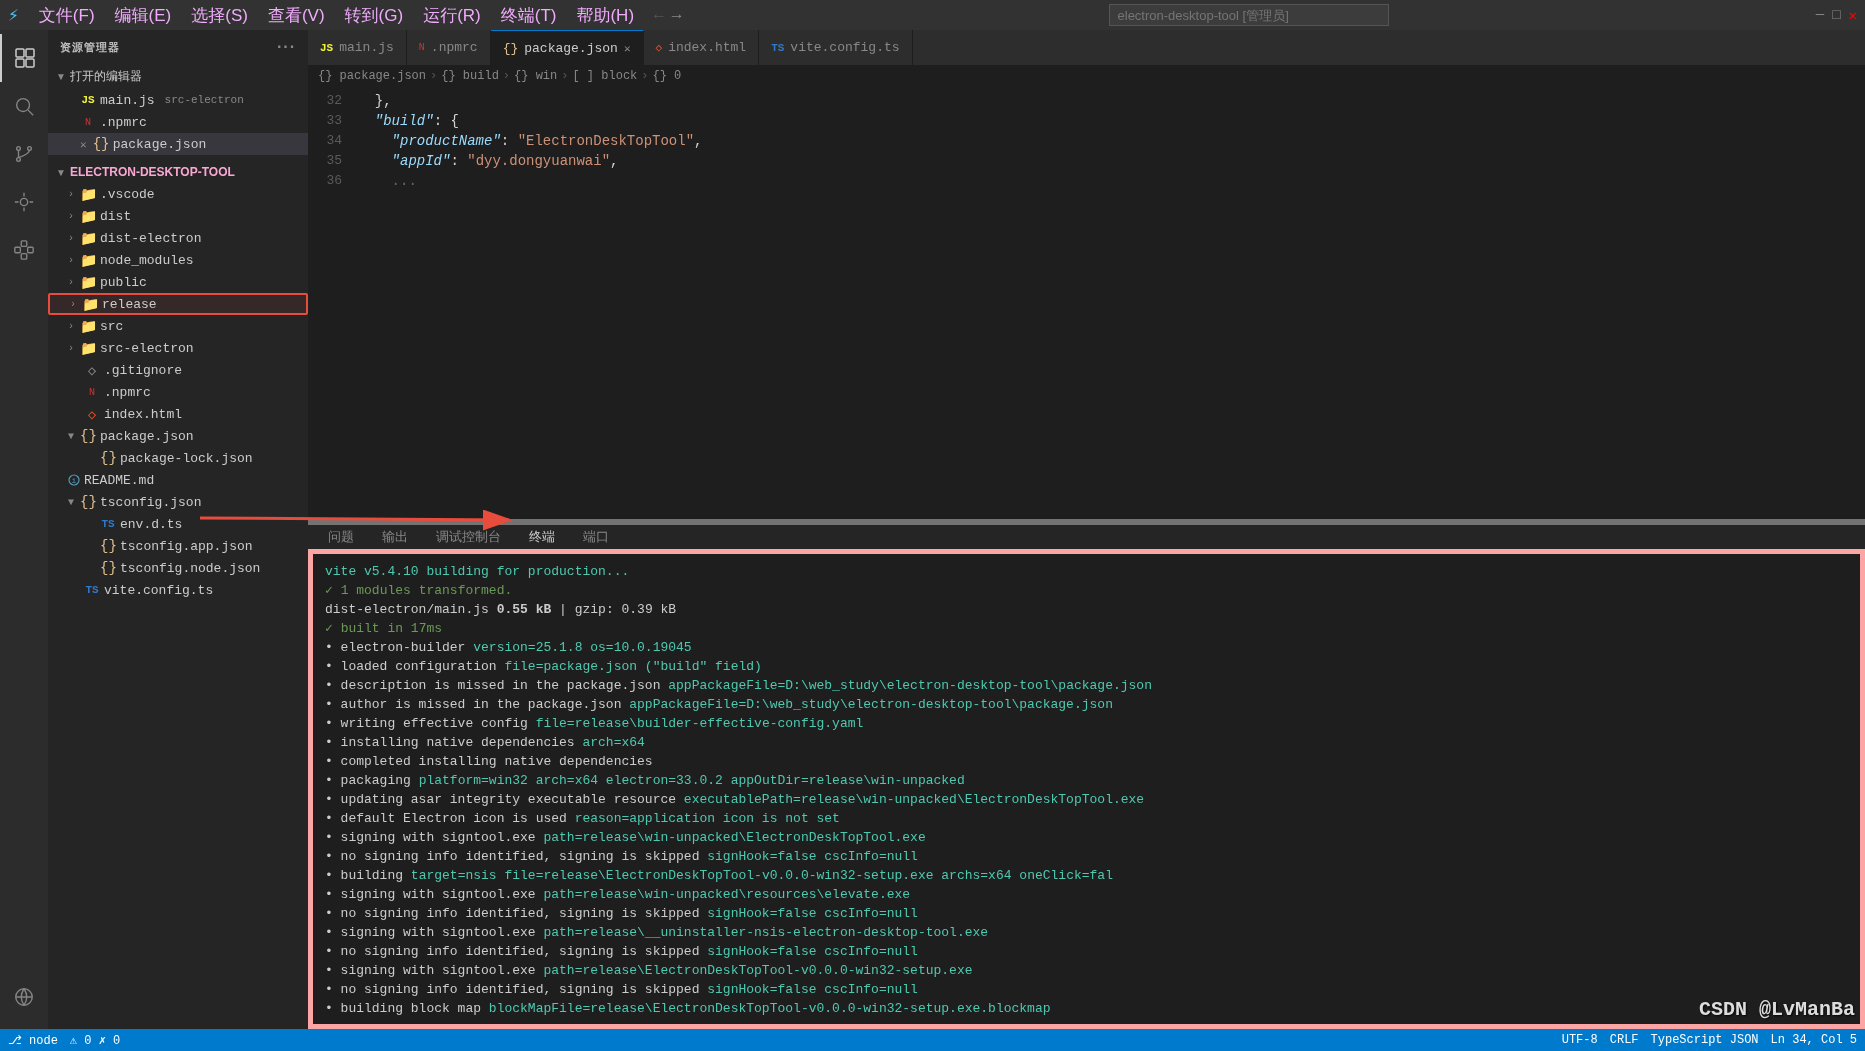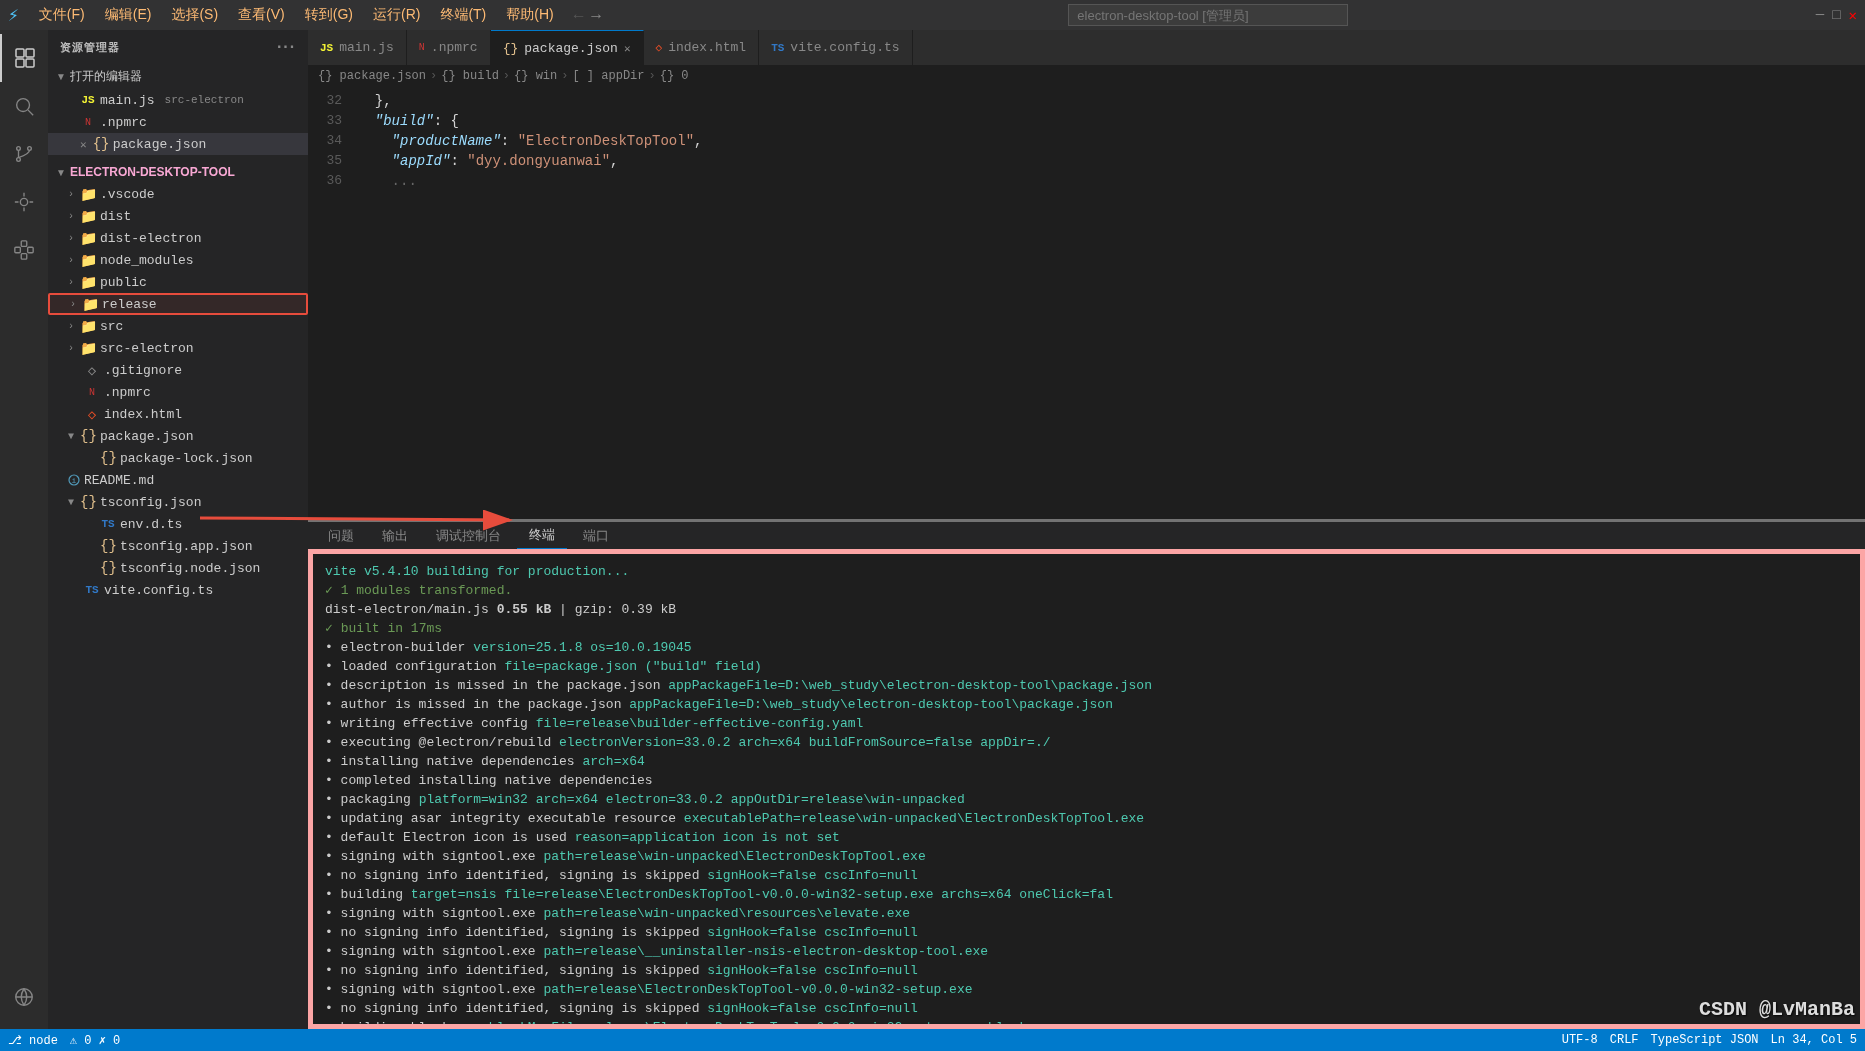--- a/index.html
+++ b/index.html
@@ -10,22 +10,22 @@
       height: 30px;
       background: #323233;
       display: flex;
       align-items: center;
       padding: 0 8px;
       gap: 12px;
       flex-shrink: 0;
     }
     .titlebar-menu { display: flex; gap: 4px; }
     .titlebar-menu-item {
-      color: #fdba74;
-      font-size: 14px;
+      color: #f0abfc;
+      font-size: 17px;
       padding: 2px 8px;
       cursor: pointer;
       font-family: 'Microsoft YaHei', sans-serif;
     }
     .titlebar-spacer { flex: 1; }
     .titlebar-search {
       background: #3c3c3c;
       border: 1px solid #555;
       border-radius: 0;
       color: #ccc;
@@ -205,21 +205,21 @@
       flex-direction: column;
       background: #1e1e1e;
     }
     .panel-tabs {
       height: 30px;
       background: #252526;
       display: flex;
       align-items: center;
       padding: 0 8px;
       gap: 4px;
-      border-top: 3px solid #737373;
+      border-top: 6px solid #737373;
     }
     .panel-tab {
       padding: 4px 12px;
       color: #888;
       font-size: 13px;
       cursor: pointer;
       font-family: 'Microsoft YaHei', sans-serif;
     }
     .panel-tab.active { color: #cccccc; border-bottom: 1px solid #007acc; }
 
@@ -519,21 +519,21 @@
         </div>
       </div>
 
       <div class="breadcrumb">
         <span>{} package.json</span>
         <span class="breadcrumb-sep">›</span>
         <span>{} build</span>
         <span class="breadcrumb-sep">›</span>
         <span>{} win</span>
         <span class="breadcrumb-sep">›</span>
-        <span>[ ] appDir</span>
+        <span>[ ] block</span>
         <span class="breadcrumb-sep">›</span>
         <span>{} 0</span>
       </div>
 
       <div class="code-area" style="height:180px;overflow:hidden;">
         <div class="code-content">
           <div class="code-line">
             <span class="line-num">32</span>
             <span class="line-code">  <span class="c-punc">},</span></span>
           </div>
@@ -569,21 +569,20 @@
 
           <div><span class="t-cyan">vite v5.4.10 building for production...</span></div>
           <div><span class="t-green">✓ 1 modules transformed.</span></div>
           <div><span class="t-white">dist-electron/main.js </span><span class="t-bold t-white"> 0.55 kB </span><span class="t-white"> | </span><span class="t-white"> gzip: 0.39 kB</span></div>
           <div><span class="t-green">✓ built in 17ms</span></div>
           <div><span class="t-white">  • electron-builder  </span><span class="t-cyan">version=25.1.8 os=10.0.19045</span></div>
           <div><span class="t-white">  • loaded configuration  </span><span class="t-cyan">file=package.json ("build" field)</span></div>
           <div><span class="t-white">  • description is missed in the package.json  </span><span class="t-cyan">appPackageFile=D:\web_study\electron-desktop-tool\package.json</span></div>
           <div><span class="t-white">  • author is missed in the package.json  </span><span class="t-cyan">appPackageFile=D:\web_study\electron-desktop-tool\package.json</span></div>
           <div><span class="t-white">  • writing effective config  </span><span class="t-cyan">file=release\builder-effective-config.yaml</span></div>
-          <div><span class="t-white">  • executing @electron/rebuild  </span><span class="t-cyan">electronVersion=33.0.2 arch=x64 buildFromSource=false appDir=./</span></div>
           <div><span class="t-white">  • installing native dependencies  </span><span class="t-cyan">arch=x64</span></div>
           <div><span class="t-white">  • completed installing native dependencies</span></div>
           <div><span class="t-white">  • packaging        </span><span class="t-cyan">platform=win32 arch=x64 electron=33.0.2  appOutDir=release\win-unpacked</span></div>
           <div><span class="t-white">  • updating asar integrity executable resource  </span><span class="t-cyan">executablePath=release\win-unpacked\ElectronDeskTopTool.exe</span></div>
           <div><span class="t-white">  • default Electron icon is used  </span><span class="t-cyan">reason=application icon is not set</span></div>
           <div><span class="t-white">  • signing with signtool.exe  </span><span class="t-cyan">path=release\win-unpacked\ElectronDeskTopTool.exe</span></div>
           <div><span class="t-white">  • no signing info identified, signing is skipped  </span><span class="t-cyan">signHook=false cscInfo=null</span></div>
           <div><span class="t-white">  • building          </span><span class="t-cyan">target=nsis file=release\ElectronDeskTopTool-v0.0.0-win32-setup.exe archs=x64 oneClick=fal</span></div>
           <div><span class="t-white">  • signing with signtool.exe  </span><span class="t-cyan">path=release\win-unpacked\resources\elevate.exe</span></div>
           <div><span class="t-white">  • no signing info identified, signing is skipped  </span><span class="t-cyan">signHook=false cscInfo=null</span></div>

